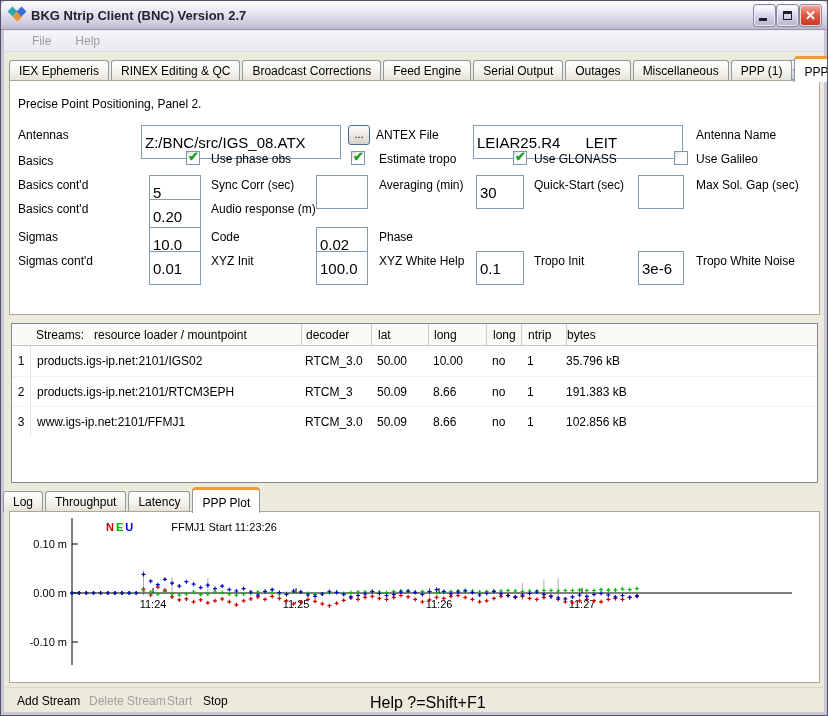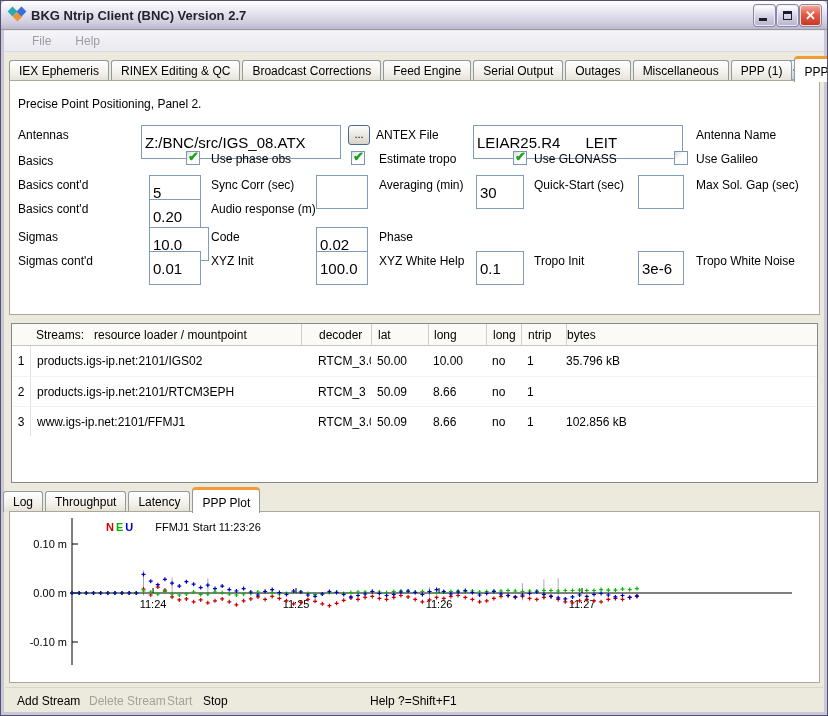--- a/index.html
+++ b/index.html
@@ -93,39 +93,39 @@
     background: #fff; border: 1px solid #828790; font-size: 12px; overflow: hidden; z-index: 2;
   }
   .t-header { display: flex; height: 22px; background: #fbfaf7; border-bottom: 1px solid #c6c6c0; align-items: center; }
   .t-header .hcell { height: 100%; line-height: 22px; white-space: pre; overflow: hidden; }
   .t-header .hcell + .hcell { border-left: 1px solid #cfcfc8; }
   .t-row { display: flex; height: 30px; align-items: center; }
   .t-row + .t-row { border-top: 1px solid #f2f2ee; }
   .cell { white-space: nowrap; overflow: hidden; }
   .c-num { width: 19px; text-align: center; border-right: 1px solid #e2e2dc; height: 100%; line-height: 30px; }
   .c-mount { width: 270px; padding-left: 6px; }
-  .c-decoder { width: 70px; padding-left: 17px; }
+  .c-decoder { width: 70px; padding-left: 4px; }
   .c-lat { width: 57px; padding-left: 6px; }
   .c-long { width: 58px; padding-left: 5px; }
   .c-nmea { width: 35px; padding-left: 6px; }
   .c-ntrip { width: 45px; padding-left: 6px; }
   .c-bytes { flex: 1; }
   .h-first { width: 289px; padding-left: 24px; }
   
   .plot-head { position: absolute; left: 96px; top: 9px; display: flex; font-size: 11px; font-weight: bold; z-index: 2; }
   .plot-head .leg { margin-right: 2px; }
-  .plot-title { font-weight: normal; margin-left: 20px; color: #000; }
+  .plot-title { font-weight: normal; margin-left: 36px; color: #000; }
   
   .statusbar {
     position: absolute; left: 4px; right: 4px; top: 686px; height: 24px;
     border-top: 1px solid #d9d6cb; font-size: 12px;
   }
   .tool-item { position: absolute; top: 6px; white-space: nowrap; color: #000; }
   .tool-item.disabled { color: #a3a19a; }
-  #help-label { position: absolute; left: 365px; top: 6px; font-size: 12px; }
+  #help-label { position: absolute; left: 365px; top: 6px; font-size: 16px; }
 </style>
 </head>
 <body>
 
 <div class="window">
 
   <div class="titlebar">
     <span class="app-icon">
         <i></i>
         <i></i>
@@ -200,21 +200,21 @@
         <input class="xinput" style="left: 306px; top: 94px; width: 52px;" value="">
         <div class="flabel" style="left:369px; top:97px">Averaging (min)</div>
         <input class="xinput" style="left: 466px; top: 94px; width: 48px;" value="30">
         <div class="flabel" style="left:524px; top:97px">Quick-Start (sec)</div>
         <input class="xinput" style="left: 628px; top: 94px; width: 46px;" value="">
         <div class="flabel" style="left:686px; top:97px">Max Sol. Gap (sec)</div>
         <div class="flabel" style="left:8px; top:121px">Basics cont'd</div>
         <input class="xinput" style="left: 139px; top: 118px; width: 52px;" value="0.20">
         <div class="flabel" style="left:201px; top:121px">Audio response (m)</div>
         <div class="flabel" style="left:8px; top:149px">Sigmas</div>
-        <input class="xinput" style="left: 139px; top: 146px; width: 60px;" value="10.0">
+        <input class="xinput" style="left: 139px; top: 146px; width: 52px;" value="10.0">
         <div class="flabel" style="left:201px; top:149px">Code</div>
         <input class="xinput" style="left: 306px; top: 146px; width: 52px;" value="0.02">
         <div class="flabel" style="left:369px; top:149px">Phase</div>
         <div class="flabel" style="left:8px; top:173px">Sigmas cont'd</div>
         <input class="xinput" style="left: 139px; top: 170px; width: 52px;" value="0.01">
         <div class="flabel" style="left:201px; top:173px">XYZ Init</div>
         <input class="xinput" style="left: 306px; top: 170px; width: 52px;" value="100.0">
         <div class="flabel" style="left:369px; top:173px">XYZ White Help</div>
         <input class="xinput" style="left: 466px; top: 170px; width: 48px;" value="0.1">
         <div class="flabel" style="left:524px; top:173px">Tropo Init</div>
@@ -244,20 +244,21 @@
         <div class="cell c-bytes">35.796 kB</div>
       </div>
       <div class="t-row">
         <div class="cell c-num">2</div>
         <div class="cell c-mount">products.igs-ip.net:2101/RTCM3EPH</div>
         <div class="cell c-decoder">RTCM_3</div>
         <div class="cell c-lat">50.09</div>
         <div class="cell c-long">8.66</div>
         <div class="cell c-nmea">no</div>
         <div class="cell c-ntrip">1</div>
+        <div class="cell c-bytes">191.383 kB</div>
       </div>
       <div class="t-row">
         <div class="cell c-num">3</div>
         <div class="cell c-mount">www.igs-ip.net:2101/FFMJ1</div>
         <div class="cell c-decoder">RTCM_3.0</div>
         <div class="cell c-lat">50.09</div>
         <div class="cell c-long">8.66</div>
         <div class="cell c-nmea">no</div>
         <div class="cell c-ntrip">1</div>
         <div class="cell c-bytes">102.856 kB</div>

